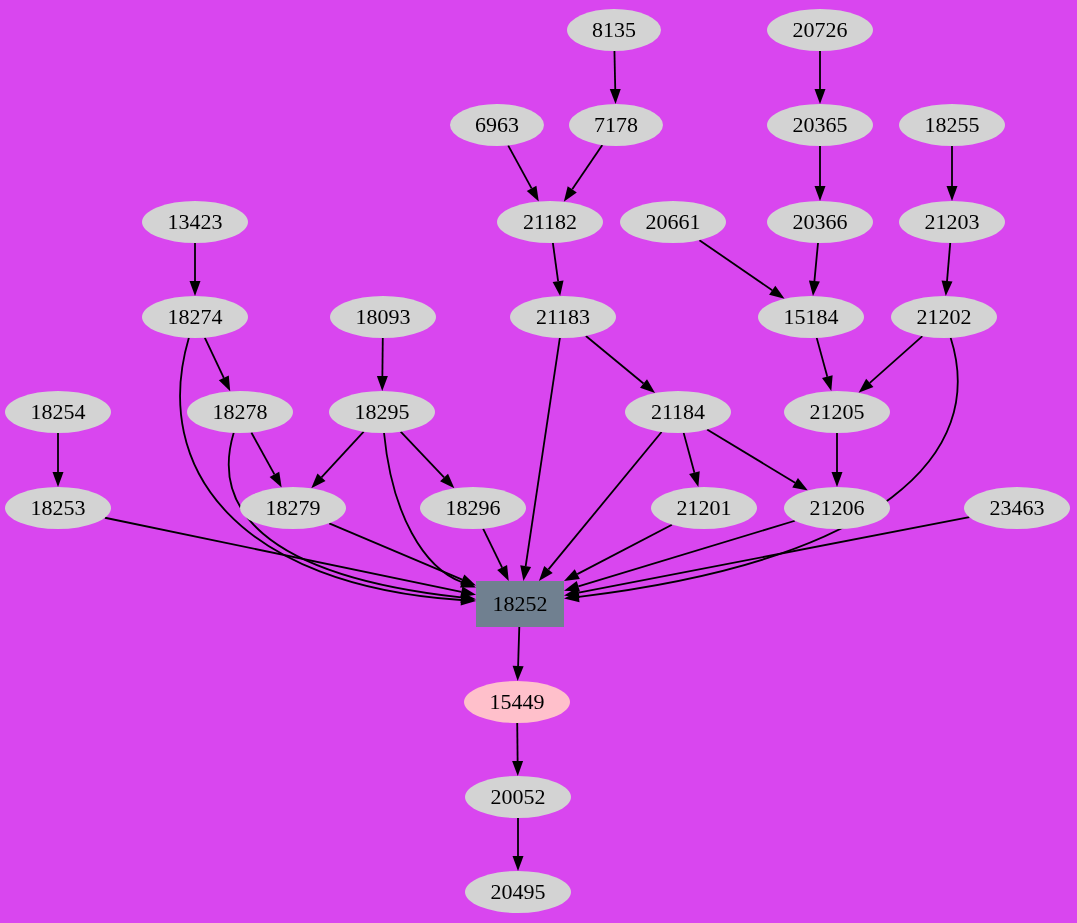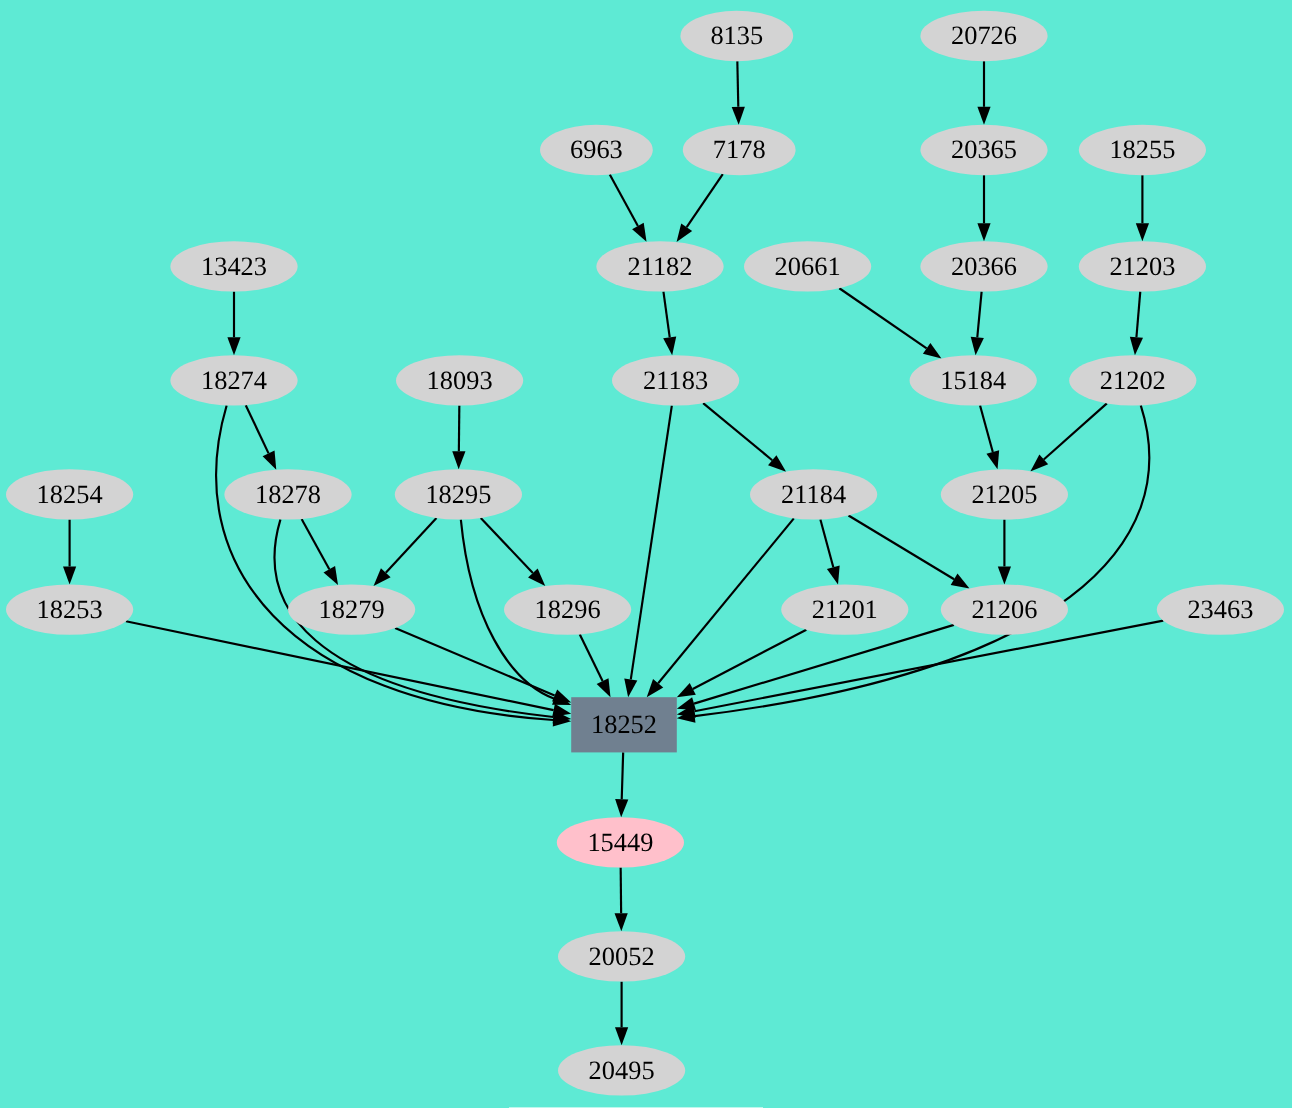--- a/index.html
+++ b/index.html
@@ -5,21 +5,21 @@
   html, body {
     margin: 0;
     padding: 0;
     background: #ffffff;
     font-family: "Liberation Serif", "DejaVu Serif", serif;
   }
   .canvas {
     position: relative;
     width: 1077px;
     height: 923px;
-    background: #5eead4;
+    background: #d946ef;
     overflow: hidden;
   }
   svg text {
     font-family: "Liberation Serif", "DejaVu Serif", serif;
     font-size: 22px;
     fill: #000000;
   }
   svg .edge-path {
     fill: none;
     stroke-width: 1.8px;

